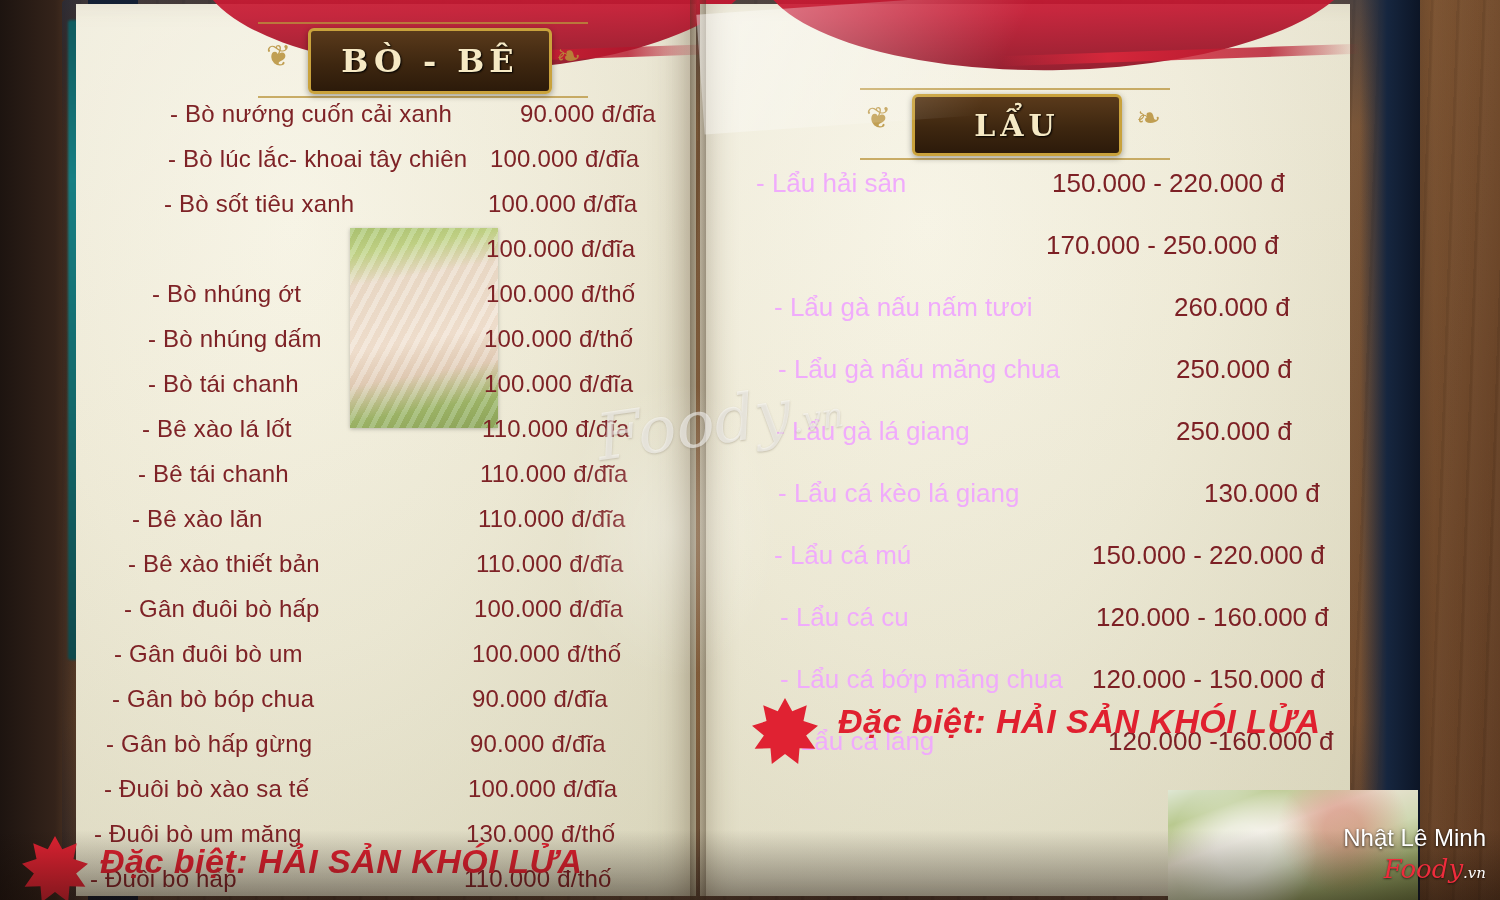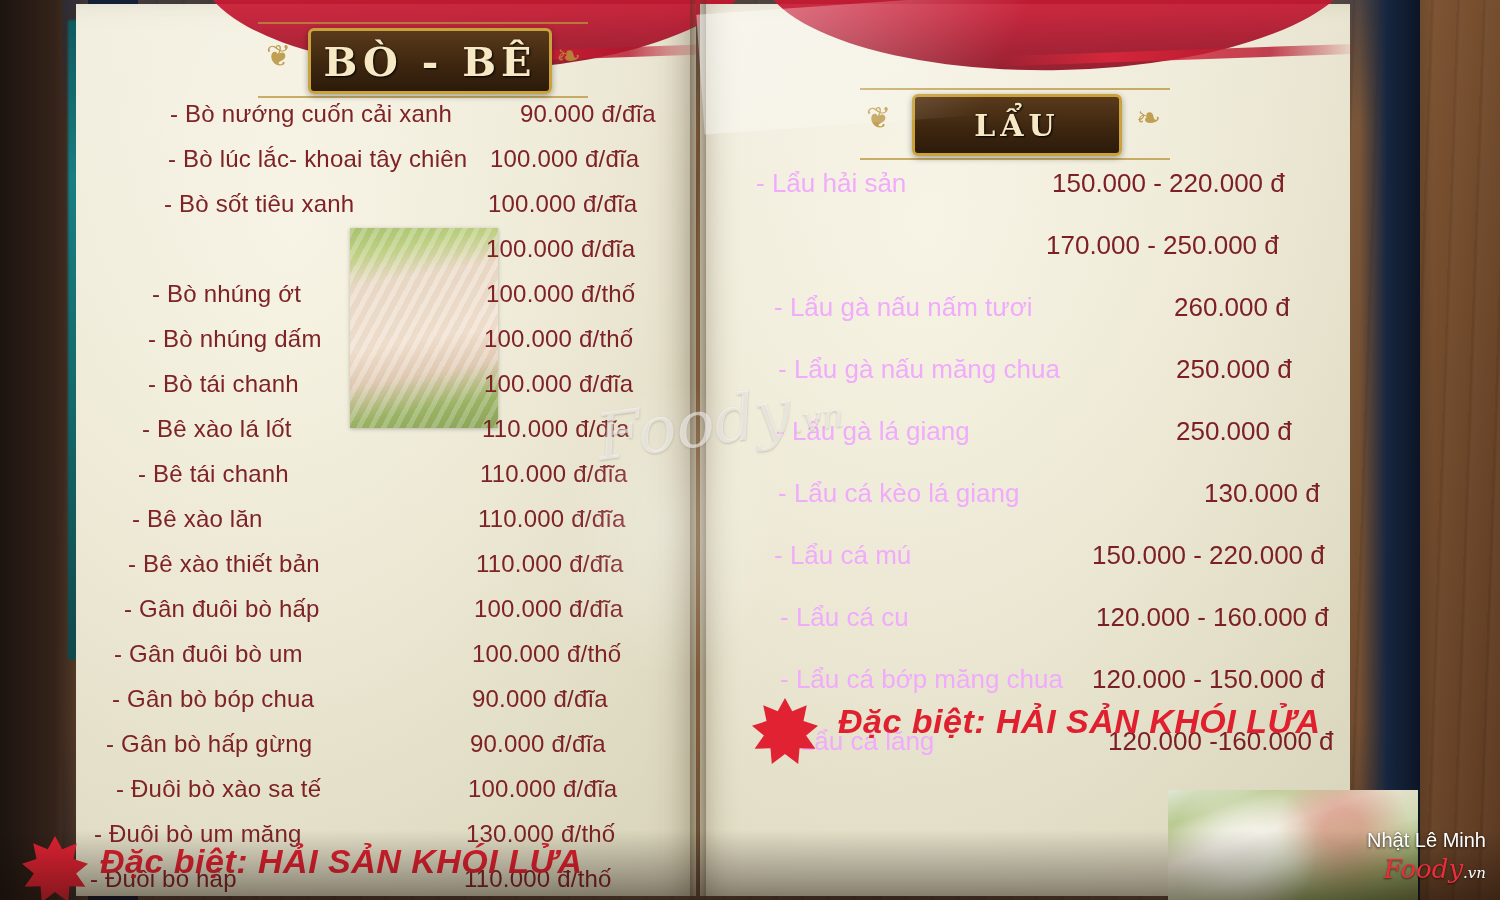--- a/index.html
+++ b/index.html
@@ -266,21 +266,21 @@
     pointer-events: none;
     user-select: none;
   }
   .watermark .vn { font-size: 34px; }
 
   
   .credit {
     position: absolute;
     right: 14px; bottom: 48px;
     color: #ffffff;
-    font-size: 20px;
+    font-size: 24px;
     font-family: "Liberation Sans", sans-serif;
     text-shadow: 0 1px 3px rgba(0,0,0,.8);
     text-align: right;
   }
   .foody-logo {
     position: absolute;
     right: 14px; bottom: 16px;
     font-family: "DejaVu Serif", serif;
     font-style: italic;
     font-size: 26px;
@@ -329,21 +329,21 @@
     <div class="page-tint"></div>
   </div>
 
   <div class="swoosh left"></div>
   <div class="swoosh-thin left"></div>
 
   <div class="plaque-frame" style="left:258px; top:22px; width:330px; height:72px;"></div>
   <span class="flourish" style="left:266px; top:38px;">❦</span>
   <span class="flourish" style="left:556px; top:38px;">❧</span>
   <div class="plaque" style="left:308px; top:28px; width:238px; height:60px;">
-    <span style="font-size:40px;">BÒ - BÊ</span>
+    <span style="font-size:32px;">BÒ - BÊ</span>
   </div>
 
   <div class="photo"></div>
 
   <div class="menu-list left-list" id="left-list" style="left:90px; top:100px; width:600px;">
       <div class="row">
         <span class="name" style="left: 80px;">- Bò nướng cuốn cải xanh</span>
         <span class="price" style="left: 430px;">90.000 đ/đĩa</span>
       </div>
       <div class="row">
@@ -395,21 +395,21 @@
       </div>
       <div class="row">
         <span class="name" style="left: 22px;">- Gân bò bóp chua</span>
         <span class="price" style="left: 382px;">90.000 đ/đĩa</span>
       </div>
       <div class="row">
         <span class="name" style="left: 16px;">- Gân bò hấp gừng</span>
         <span class="price" style="left: 380px;">90.000 đ/đĩa</span>
       </div>
       <div class="row">
-        <span class="name" style="left: 26px;">- Đuôi bò xào sa tế</span>
+        <span class="name" style="left: 14px;">- Đuôi bò xào sa tế</span>
         <span class="price" style="left: 378px;">100.000 đ/đĩa</span>
       </div>
       <div class="row">
         <span class="name" style="left: 4px;">- Đuôi bò um măng</span>
         <span class="price" style="left: 376px;">130.000 đ/thố</span>
       </div>
       <div class="row">
         <span class="name" style="left: 0px;">- Đuôi bò hấp</span>
         <span class="price" style="left: 374px;">110.000 đ/thố</span>
       </div>

